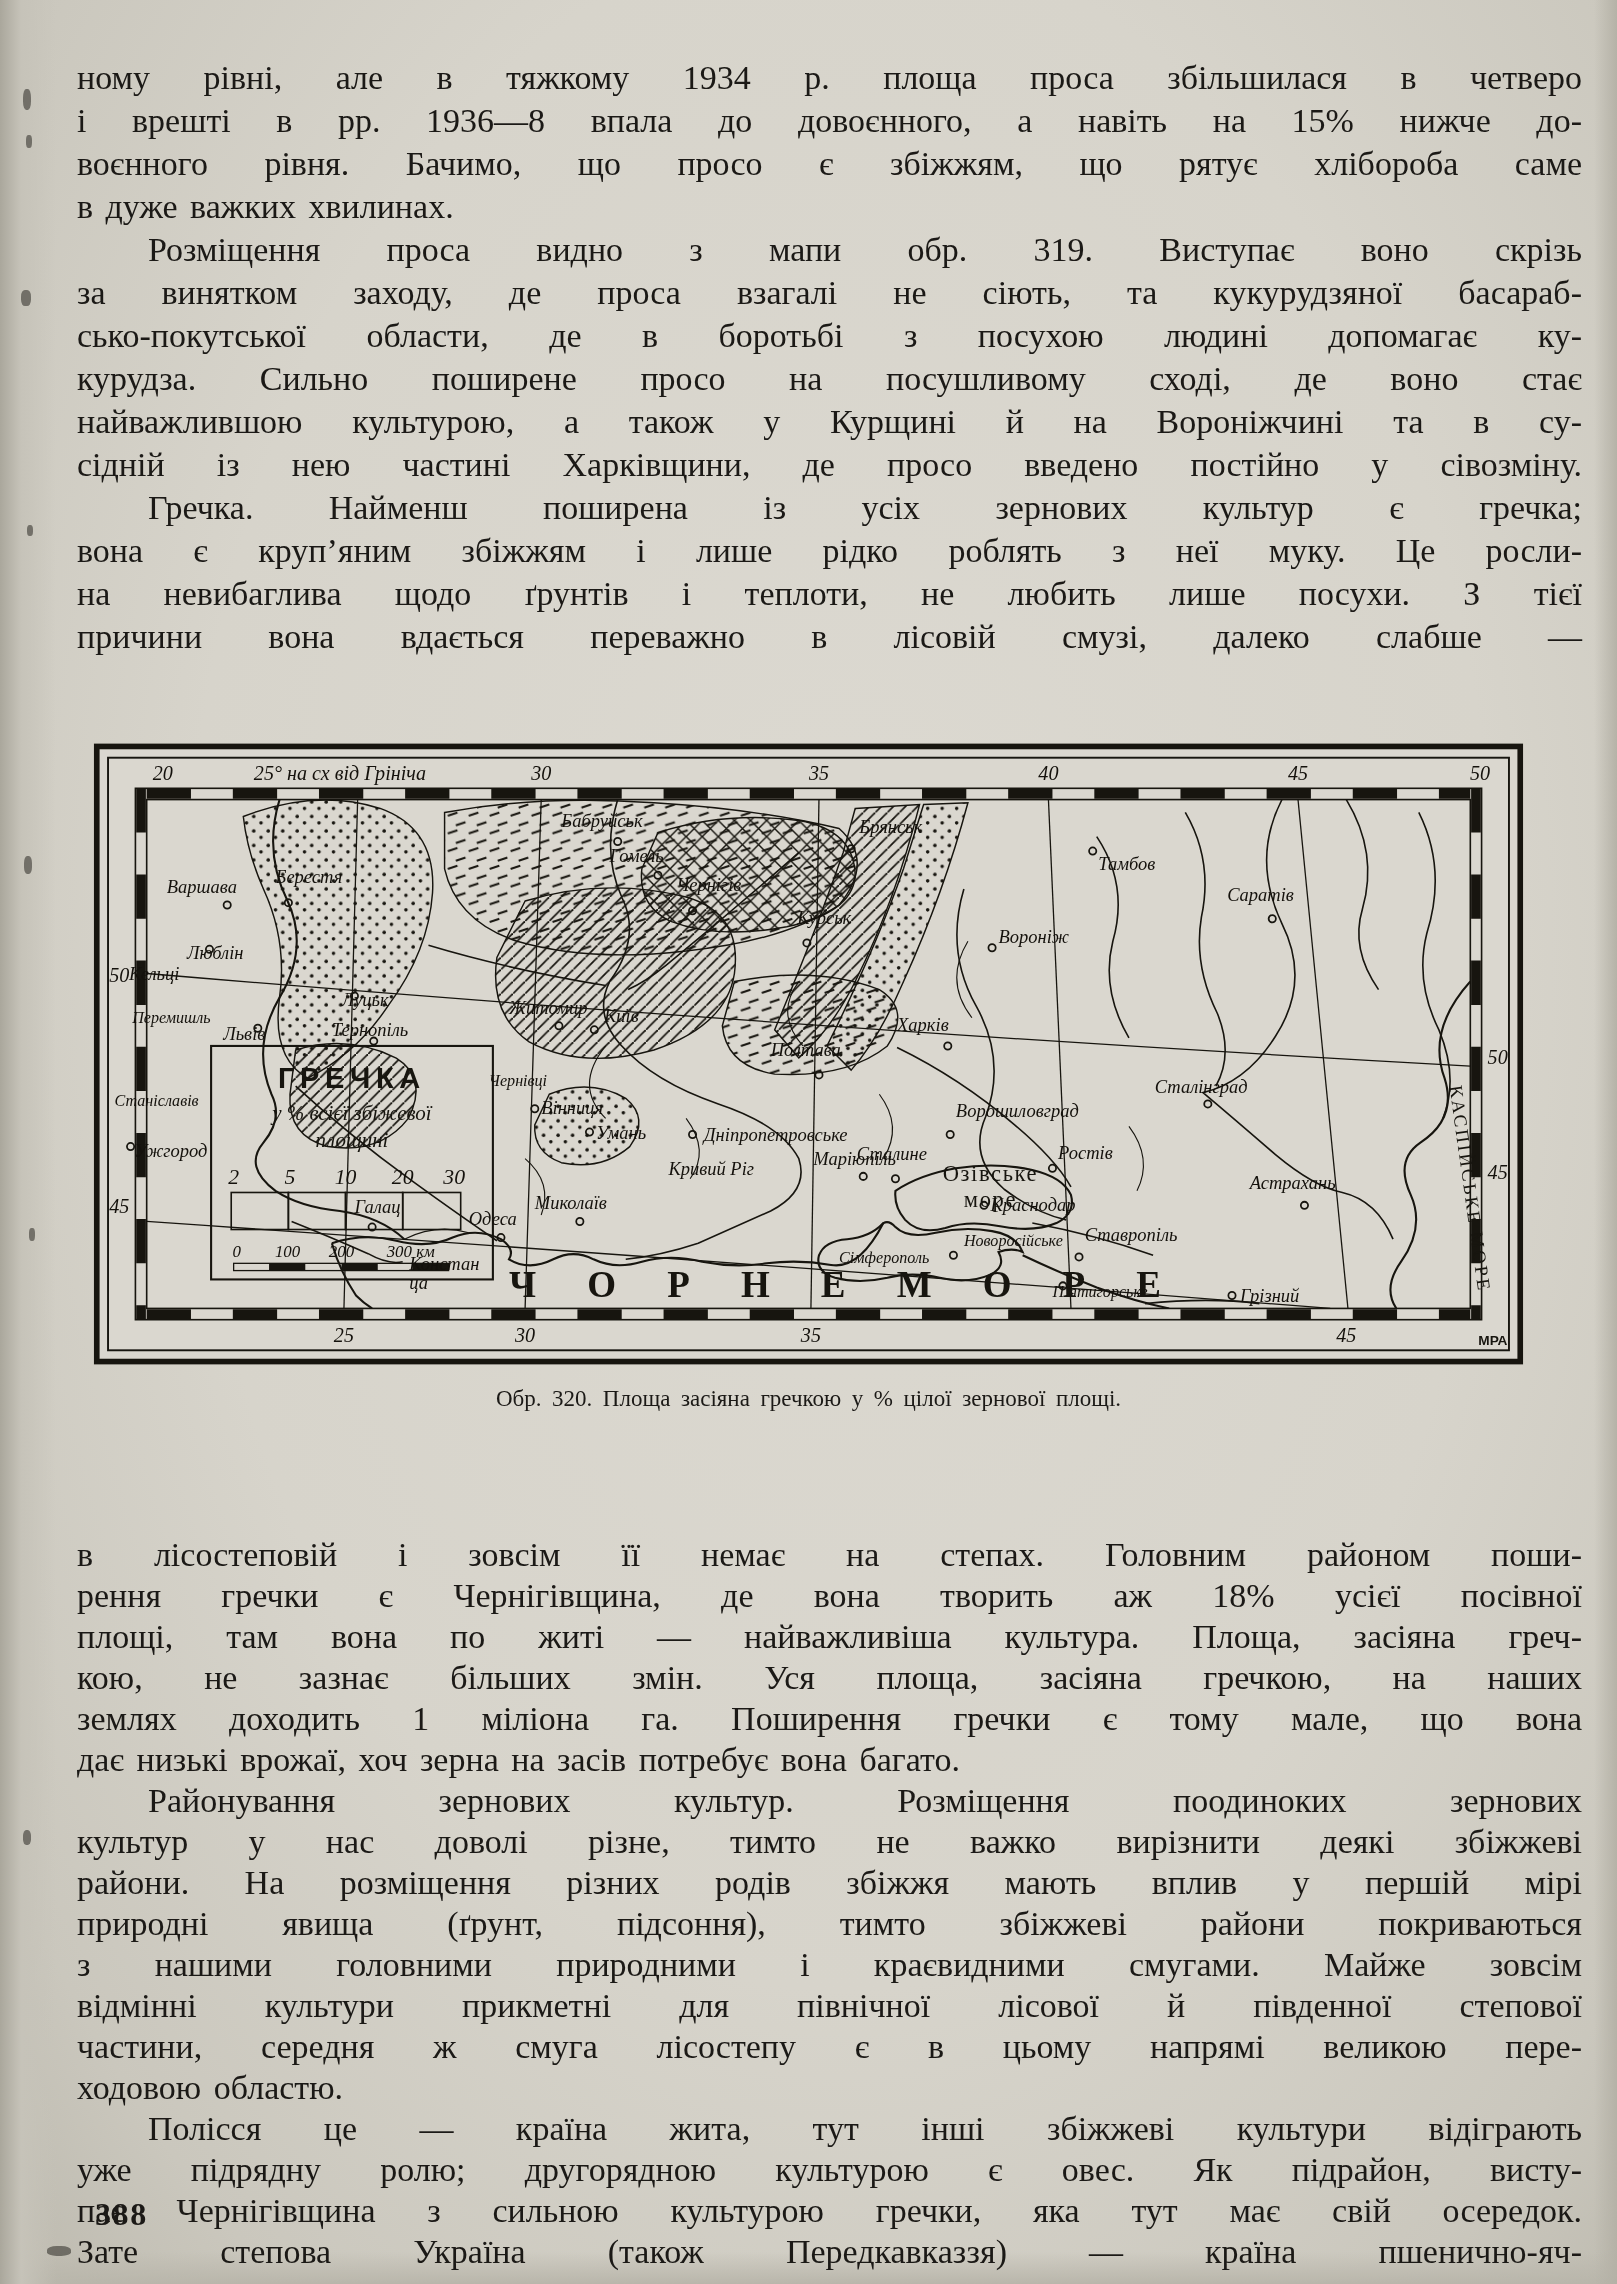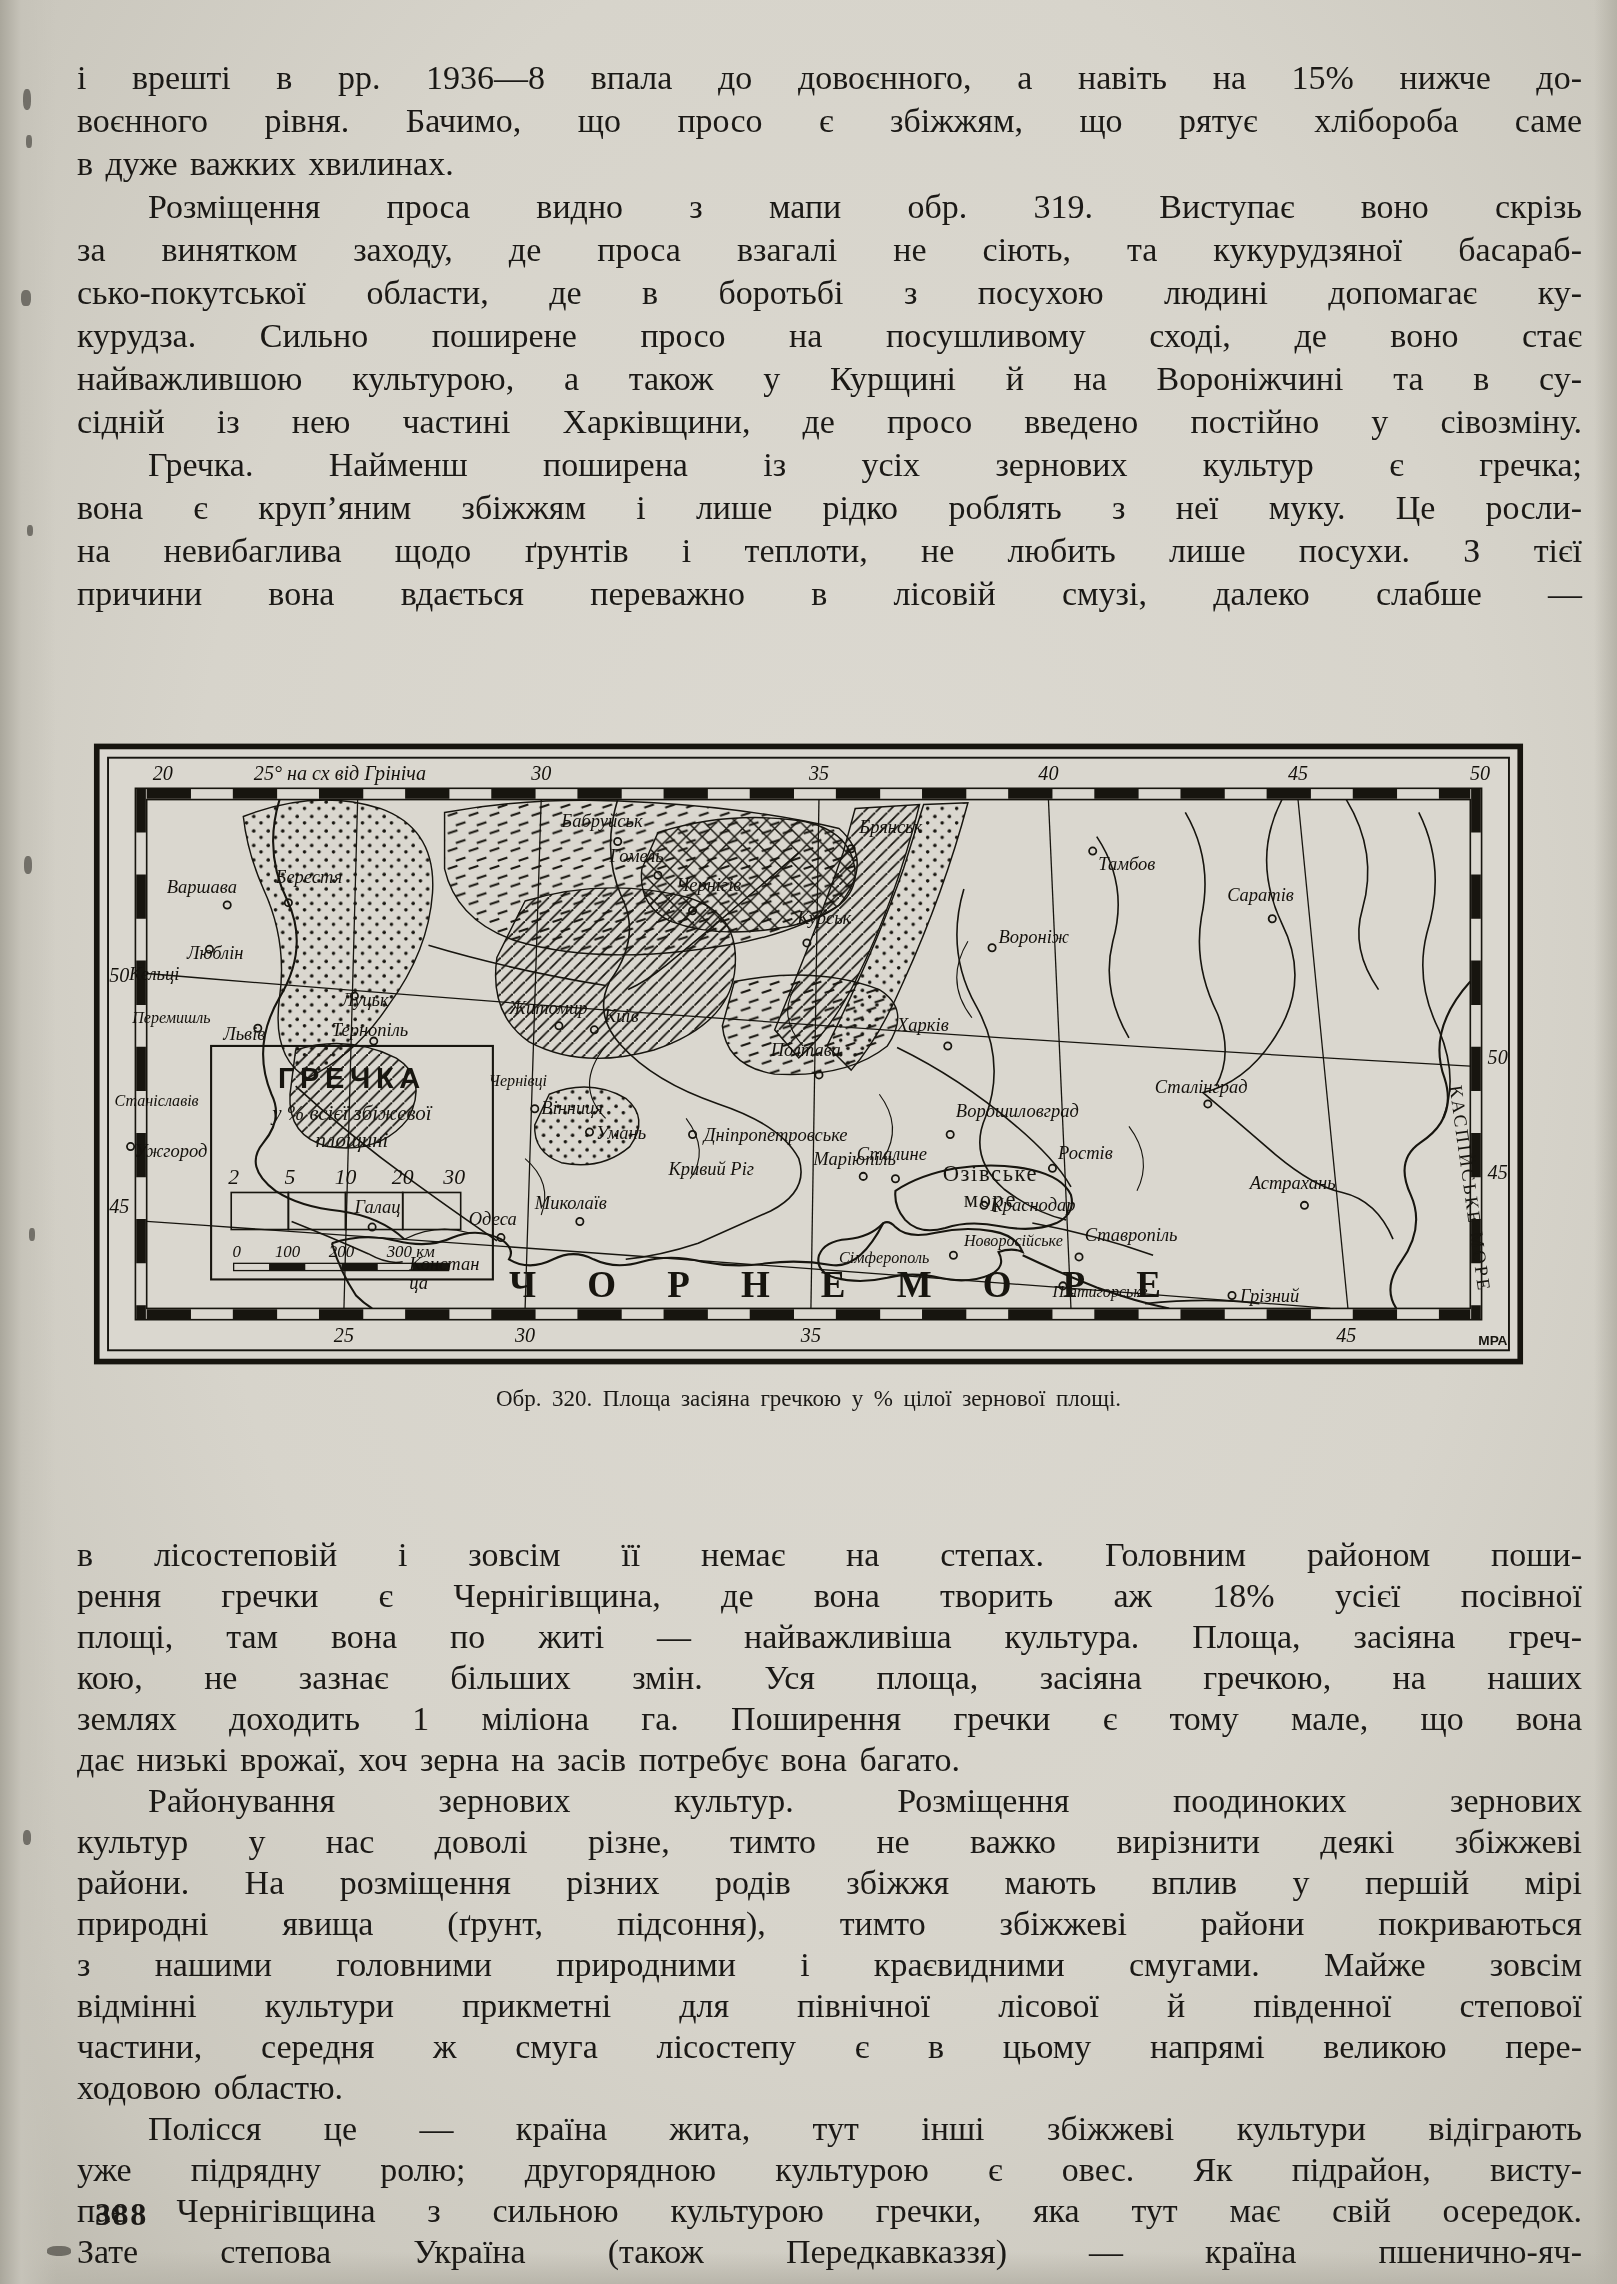--- a/index.html
+++ b/index.html
@@ -47,20 +47,21 @@
   <div class="speck" style="left:22.6px;top:89px;width:8px;height:21px;"></div>
   <div class="speck" style="left:26px;top:135px;width:6.4px;height:13px;"></div>
   <div class="speck" style="left:21px;top:290px;width:9.7px;height:16px;"></div>
   <div class="speck" style="left:27px;top:525px;width:6.4px;height:11.3px;"></div>
   <div class="speck" style="left:24px;top:856px;width:8px;height:17.7px;"></div>
   <div class="speck" style="left:29px;top:1228px;width:6.4px;height:13px;"></div>
   <div class="speck" style="left:22.6px;top:1830px;width:8px;height:14.5px;"></div>
   <div class="speck" style="left:47px;top:2246px;width:24px;height:9.7px;"></div>
 
   <div id="text-top" class="textcol">
+      <div class="line jfull">ному рівні, але в тяжкому 1934 р. площа проса збільшилася в четверо</div>
       <div class="line jfull">і врешті в рр. 1936—8 впала до довоєнного, а навіть на 15% нижче до-</div>
       <div class="line jfull">воєнного рівня. Бачимо, що просо є збіжжям, що рятує хлібороба саме</div>
       <div class="line">в дуже важких хвилинах.</div>
       <div class="line indent jfull">Розміщення проса видно з мапи обр. 319. Виступає воно скрізь</div>
       <div class="line jfull">за винятком заходу, де проса взагалі не сіють, та кукурудзяної басараб-</div>
       <div class="line jfull">сько-покутської области, де в боротьбі з посухою людині допомагає ку-</div>
       <div class="line jfull">курудза. Сильно поширене просо на посушливому сході, де воно стає</div>
       <div class="line jfull">найважлившою культурою, а також у Курщині й на Вороніжчині та в су-</div>
       <div class="line jfull">сідній із нею частині Харківщини, де просо введено постійно у сівозміну.</div>
       <div class="line indent jfull"><b>Гречка. </b>Найменш поширена із усіх зернових культур є гречка;</div>

